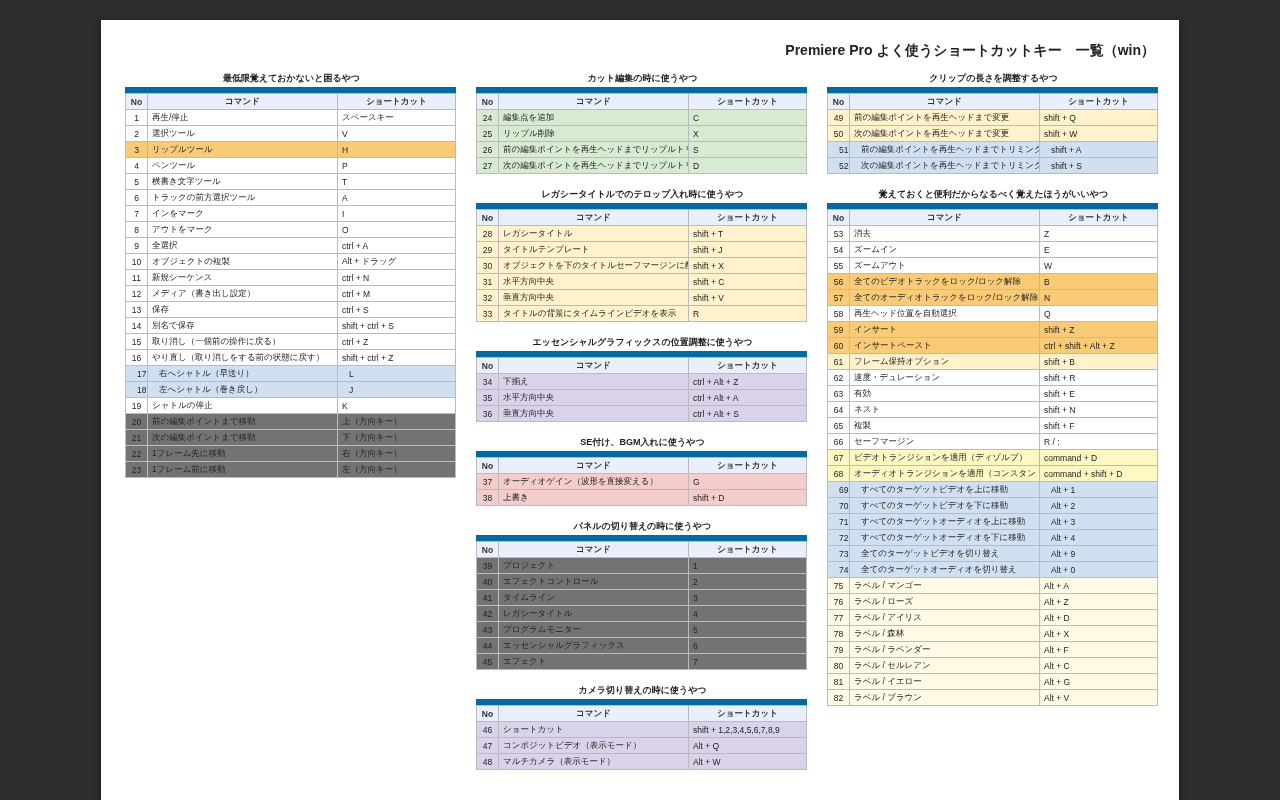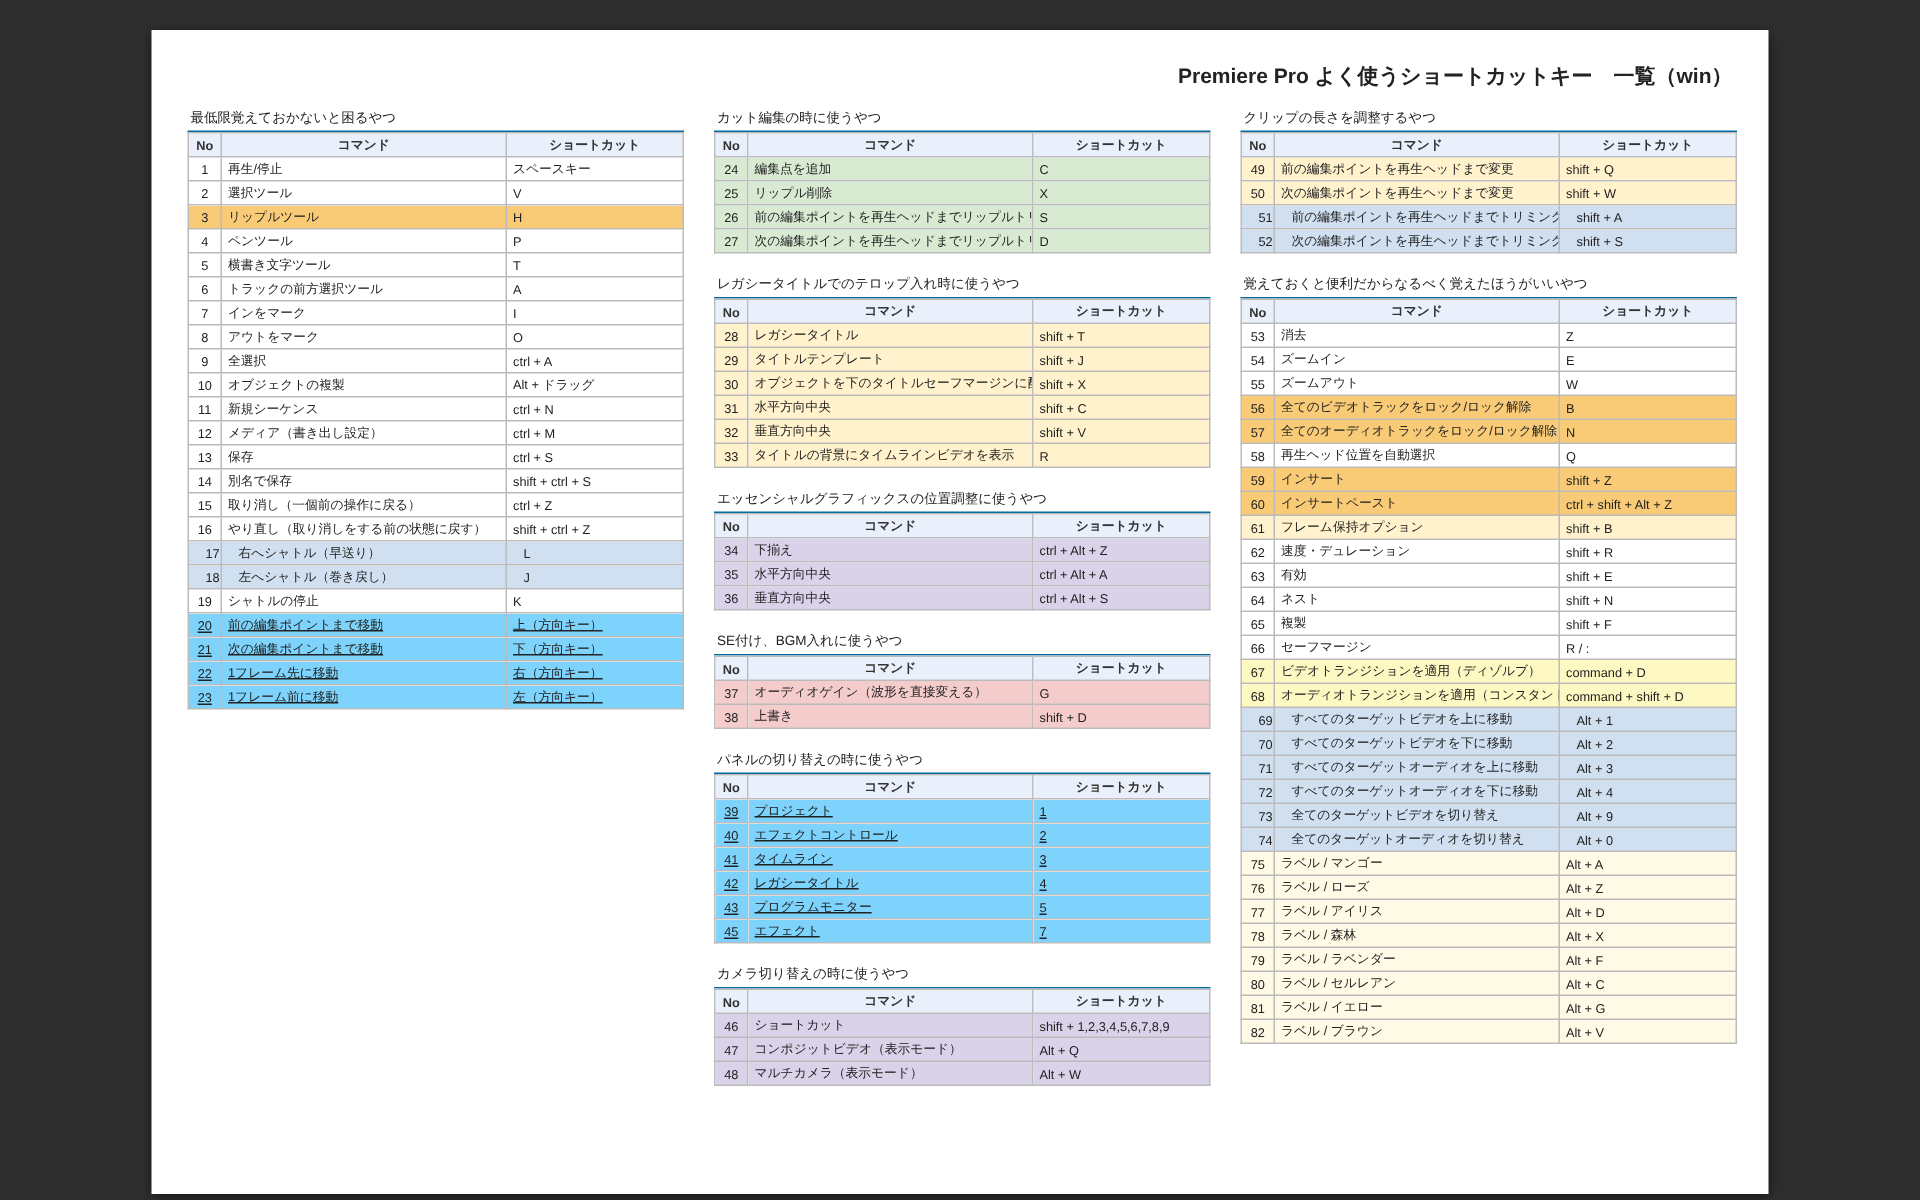--- a/index.html
+++ b/index.html
@@ -28,24 +28,25 @@
   }
   .columns {
     display: flex;
     gap: 20px;
     align-items: flex-start;
   }
   .col { flex: 0 0 330px; }
   .block { margin-bottom: 12px; }
   .block-title {
     font-size: 9px;
-    font-weight: normal;
+    font-weight: bold;
     color: #222;
     padding: 2px 0 2px 2px;
-    border-bottom: 1px solid #0369a1;
+    border-bottom: 6px solid #0369a1;
+    text-align: center;
   }
   table {
     border-collapse: collapse;
     width: 100%;
     table-layout: fixed;
   }
   th, td {
     border: 1px solid #bbb;
     font-size: 8.5px;
     padding: 1.5px 4px;
@@ -62,21 +63,21 @@
     color: #333;
   }
   .col-no { width: 22px; text-align: center; }
   td.cn { text-align: center; }
   .col-cmd { width: 190px; }
   .col-sc { width: 118px; }
   
   .hl-yellow td { background: #fff2cc; }
   .hl-green  td { background: #d9ead3; }
   .hl-purple td { background: #d9d2e9; }
-  .hl-maroon td { background: #7dd3fc; text-decoration: underline; }
+  .hl-maroon td { background: #737373; }
   .hl-blue   td { background: #d0e0f0; padding-left: 11px; }
   .hl-red    td { background: #f4cccc; }
   .hl-cream  td { background: #fefae6; }
   .hl-gold   td { background: #f9cb77; }
   .hl-salmon td { background: #fef9c3; }
 </style>
 </head>
 <body>
 
 <div class="page">
@@ -375,20 +376,25 @@
                 <td class="cn col-no">42</td>
                 <td class="col-cmd">レガシータイトル</td>
                 <td class="col-sc">4</td>
               </tr>
               <tr class="hl-maroon">
                 <td class="cn col-no">43</td>
                 <td class="col-cmd">プログラムモニター</td>
                 <td class="col-sc">5</td>
               </tr>
               <tr class="hl-maroon">
+                <td class="cn col-no">44</td>
+                <td class="col-cmd">エッセンシャルグラフィックス</td>
+                <td class="col-sc">6</td>
+              </tr>
+              <tr class="hl-maroon">
                 <td class="cn col-no">45</td>
                 <td class="col-cmd">エフェクト</td>
                 <td class="col-sc">7</td>
               </tr>
             </tbody>
           </table>
         </div>
         <div class="block">
           <div class="block-title">カメラ切り替えの時に使うやつ</div>
           <table>

